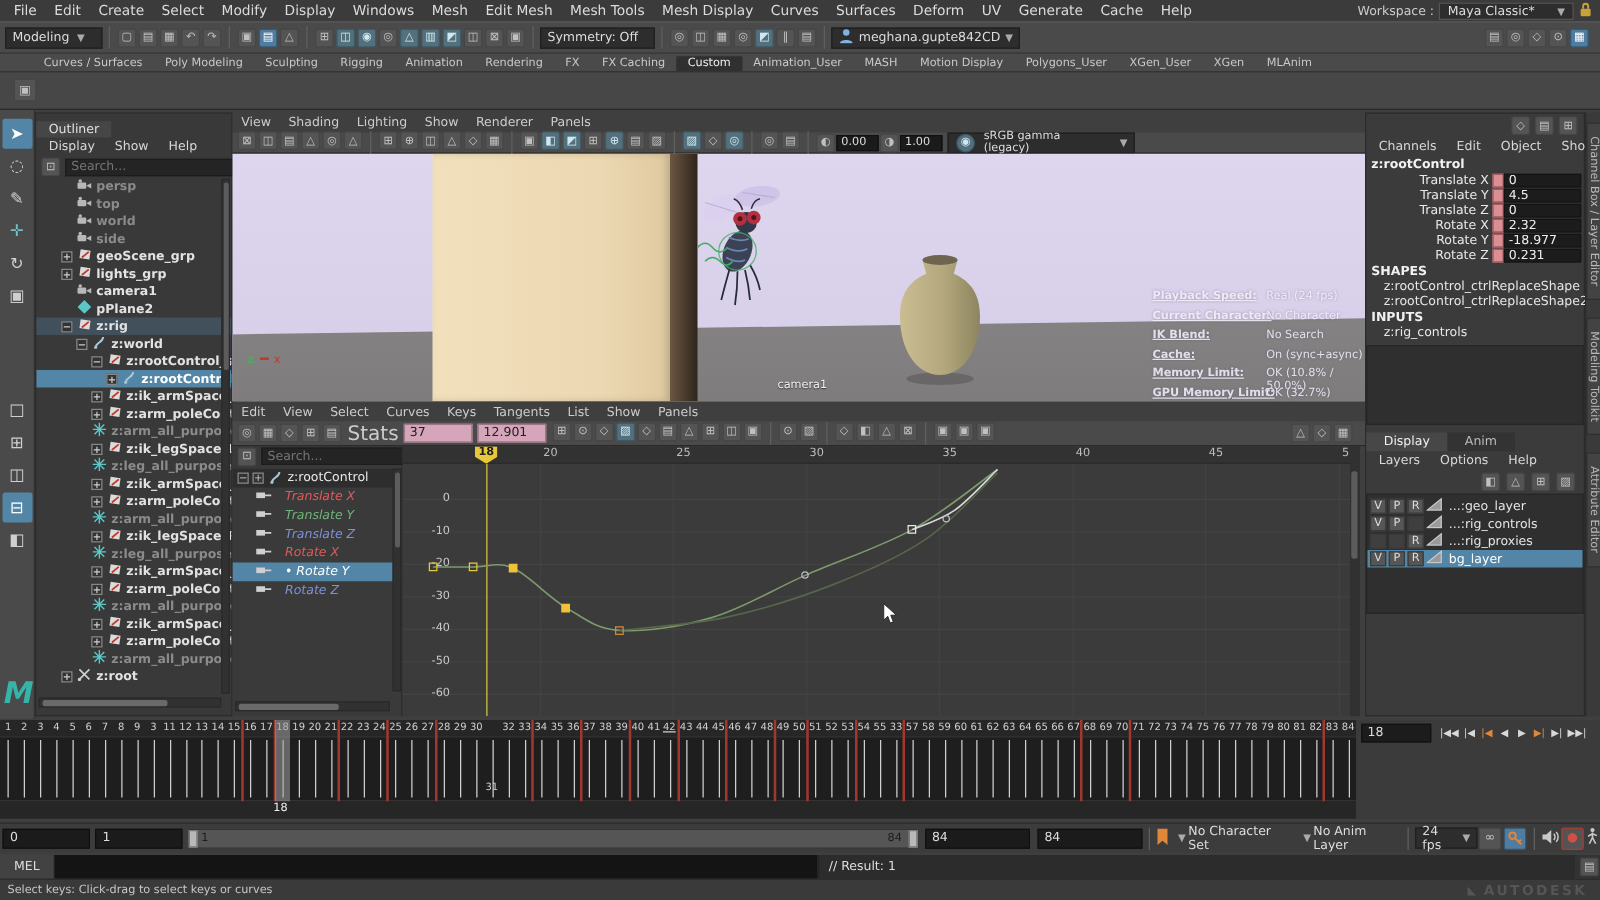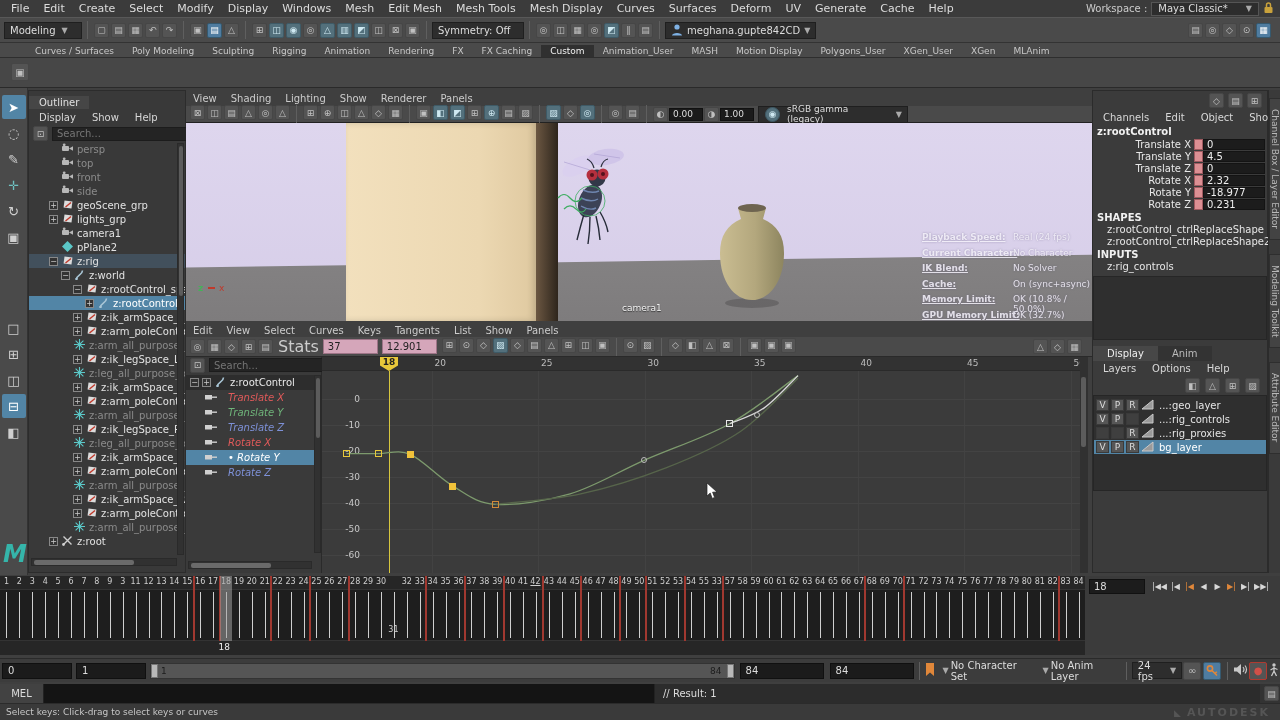--- a/index.html
+++ b/index.html
@@ -32,21 +32,21 @@
   .mayalogo{position:absolute;left:3px;bottom:4px;font-size:24px;font-weight:bold;color:#35b5aa;font-style:italic;}
   
   .panel{background:#393939;border:1px solid #2c2c2c;}
   .ptitle{font-size:10px;color:#e0e0e0;background:#464646;display:inline-block;padding:1px 10px;}
   .pmenus{display:flex;font-size:10px;color:#d8d8d8;padding:1px 2px;}
   .pmenus .mi{padding:1px 8px;}
   .searchrow{display:flex;align-items:center;background:#393939;padding:1px 3px;gap:3px;}
   .searchbox{flex:1;background:#242424;border:1px solid #1c1c1c;color:#999;font-size:10px;height:14px;padding:0 4px;}
   input{outline:none;}
   .tree{position:relative;overflow:hidden;font-size:10px;}
-  .trow{position:absolute;left:0;width:100%;height:14px;display:flex;align-items:center;color:#e2e2e2;white-space:nowrap;}
+  .trow{position:absolute;left:0;width:100%;height:14px;display:flex;align-items:center;color:#e2e2e2;white-space:nowrap;font-weight:bold;}
   .trow.muted{color:#8b8b8b;}
   .trow.selected{background:#5285a6;color:#fff;}
   .trow.ancestor{background:#42505c;}
   .expander{width:9px;height:9px;border:1px solid #888;color:#ccc;font-size:8px;line-height:7px;text-align:center;background:#333;margin-right:3px;flex:none;}
   .ticon{width:13px;height:11px;margin-right:3px;flex:none;display:inline-flex;align-items:center;justify-content:center;}
   .scrollv{position:absolute;width:7px;background:#313131;border:1px solid #2a2a2a;}
   .scrollv .thumb{position:absolute;left:1px;width:4px;background:#5c5c5c;border-radius:2px;}
   .scrollh{position:absolute;height:8px;background:#313131;border:1px solid #2a2a2a;}
   .scrollh .thumb{position:absolute;top:1px;height:5px;background:#6a6a6a;border-radius:2px;}
   
@@ -300,21 +300,21 @@
           <span>top</span>
         </div>
         <div class="trow muted" style="top: 28px; padding-left: 32px;">
           <span class="ticon">
             <span><svg width="13" height="10" viewBox="0 0 13 10">
                 <rect x="1" y="3" width="7" height="5" rx="1" fill="#b8b8b8"></rect>
                 <path d="M8 5.5l4-2.2v4.4z" fill="#b8b8b8"></path>
                 <circle cx="3.2" cy="1.8" r="1.4" fill="#b8b8b8"></circle>
               </svg></span>
           </span>
-          <span>front</span>
+          <span>world</span>
         </div>
         <div class="trow muted" style="top: 42px; padding-left: 32px;">
           <span class="ticon">
             <span><svg width="13" height="10" viewBox="0 0 13 10">
                 <rect x="1" y="3" width="7" height="5" rx="1" fill="#b8b8b8"></rect>
                 <path d="M8 5.5l4-2.2v4.4z" fill="#b8b8b8"></path>
                 <circle cx="3.2" cy="1.8" r="1.4" fill="#b8b8b8"></circle>
               </svg></span>
           </span>
           <span>side</span>
@@ -648,21 +648,21 @@
         </linearGradient>
       </defs>
       <ellipse cx="42" cy="103" rx="27" ry="5" fill="rgba(0,0,0,0.18)"></ellipse>
       <path d="M28 8 h28 l-3 11 c14 6 21 17 21 34 c0 28 -14 47 -32 47 c-18 0 -32 -19 -32 -47 c0 -17 7 -28 21 -34 z" fill="url(#jarg)"></path>
       <ellipse cx="42" cy="8" rx="14" ry="4" fill="#6e6450"></ellipse>
     </svg>
 
     <div id="vp-hud">
         <div class="hudrow" style="left: 736px; top: 109px; width: 170px;"><b>Playback Speed:</b><span style="position: absolute; left: 91px;">Real (24 fps)</span></div>
         <div class="hudrow" style="left: 736px; top: 124.5px; width: 170px;"><b>Current Character:</b><span style="position: absolute; left: 91px;">No Character</span></div>
-        <div class="hudrow" style="left: 736px; top: 140px; width: 170px;"><b>IK Blend:</b><span style="position: absolute; left: 91px;">No Solver</span></div>
+        <div class="hudrow" style="left: 736px; top: 140px; width: 170px;"><b>IK Blend:</b><span style="position: absolute; left: 91px;">No Search</span></div>
         <div class="hudrow" style="left: 736px; top: 155.5px; width: 170px;"><b>Cache:</b><span style="position: absolute; left: 91px;">On (sync+async)</span></div>
         <div class="hudrow" style="left: 736px; top: 171px; width: 170px;"><b>Memory Limit:</b><span style="position: absolute; left: 91px;">OK (10.8% / 50.0%)</span></div>
         <div class="hudrow" style="left: 736px; top: 186.5px; width: 170px;"><b>GPU Memory Limit:</b><span style="position: absolute; left: 91px;">OK (32.7%)</span></div>
       </div>
     <div class="camlabel" style="left:436px;top:180px">camera1</div>
     <div class="abs" style="left:12px;top:160px;font-size:9px">
       <span style="color:#46b05a;font-weight:bold">z</span>
       <span style="display:inline-block;width:7px;height:2px;background:#c0392b;margin:0 1px 2px 2px"></span>
       <span style="color:#c0392b">x</span>
     </div>

